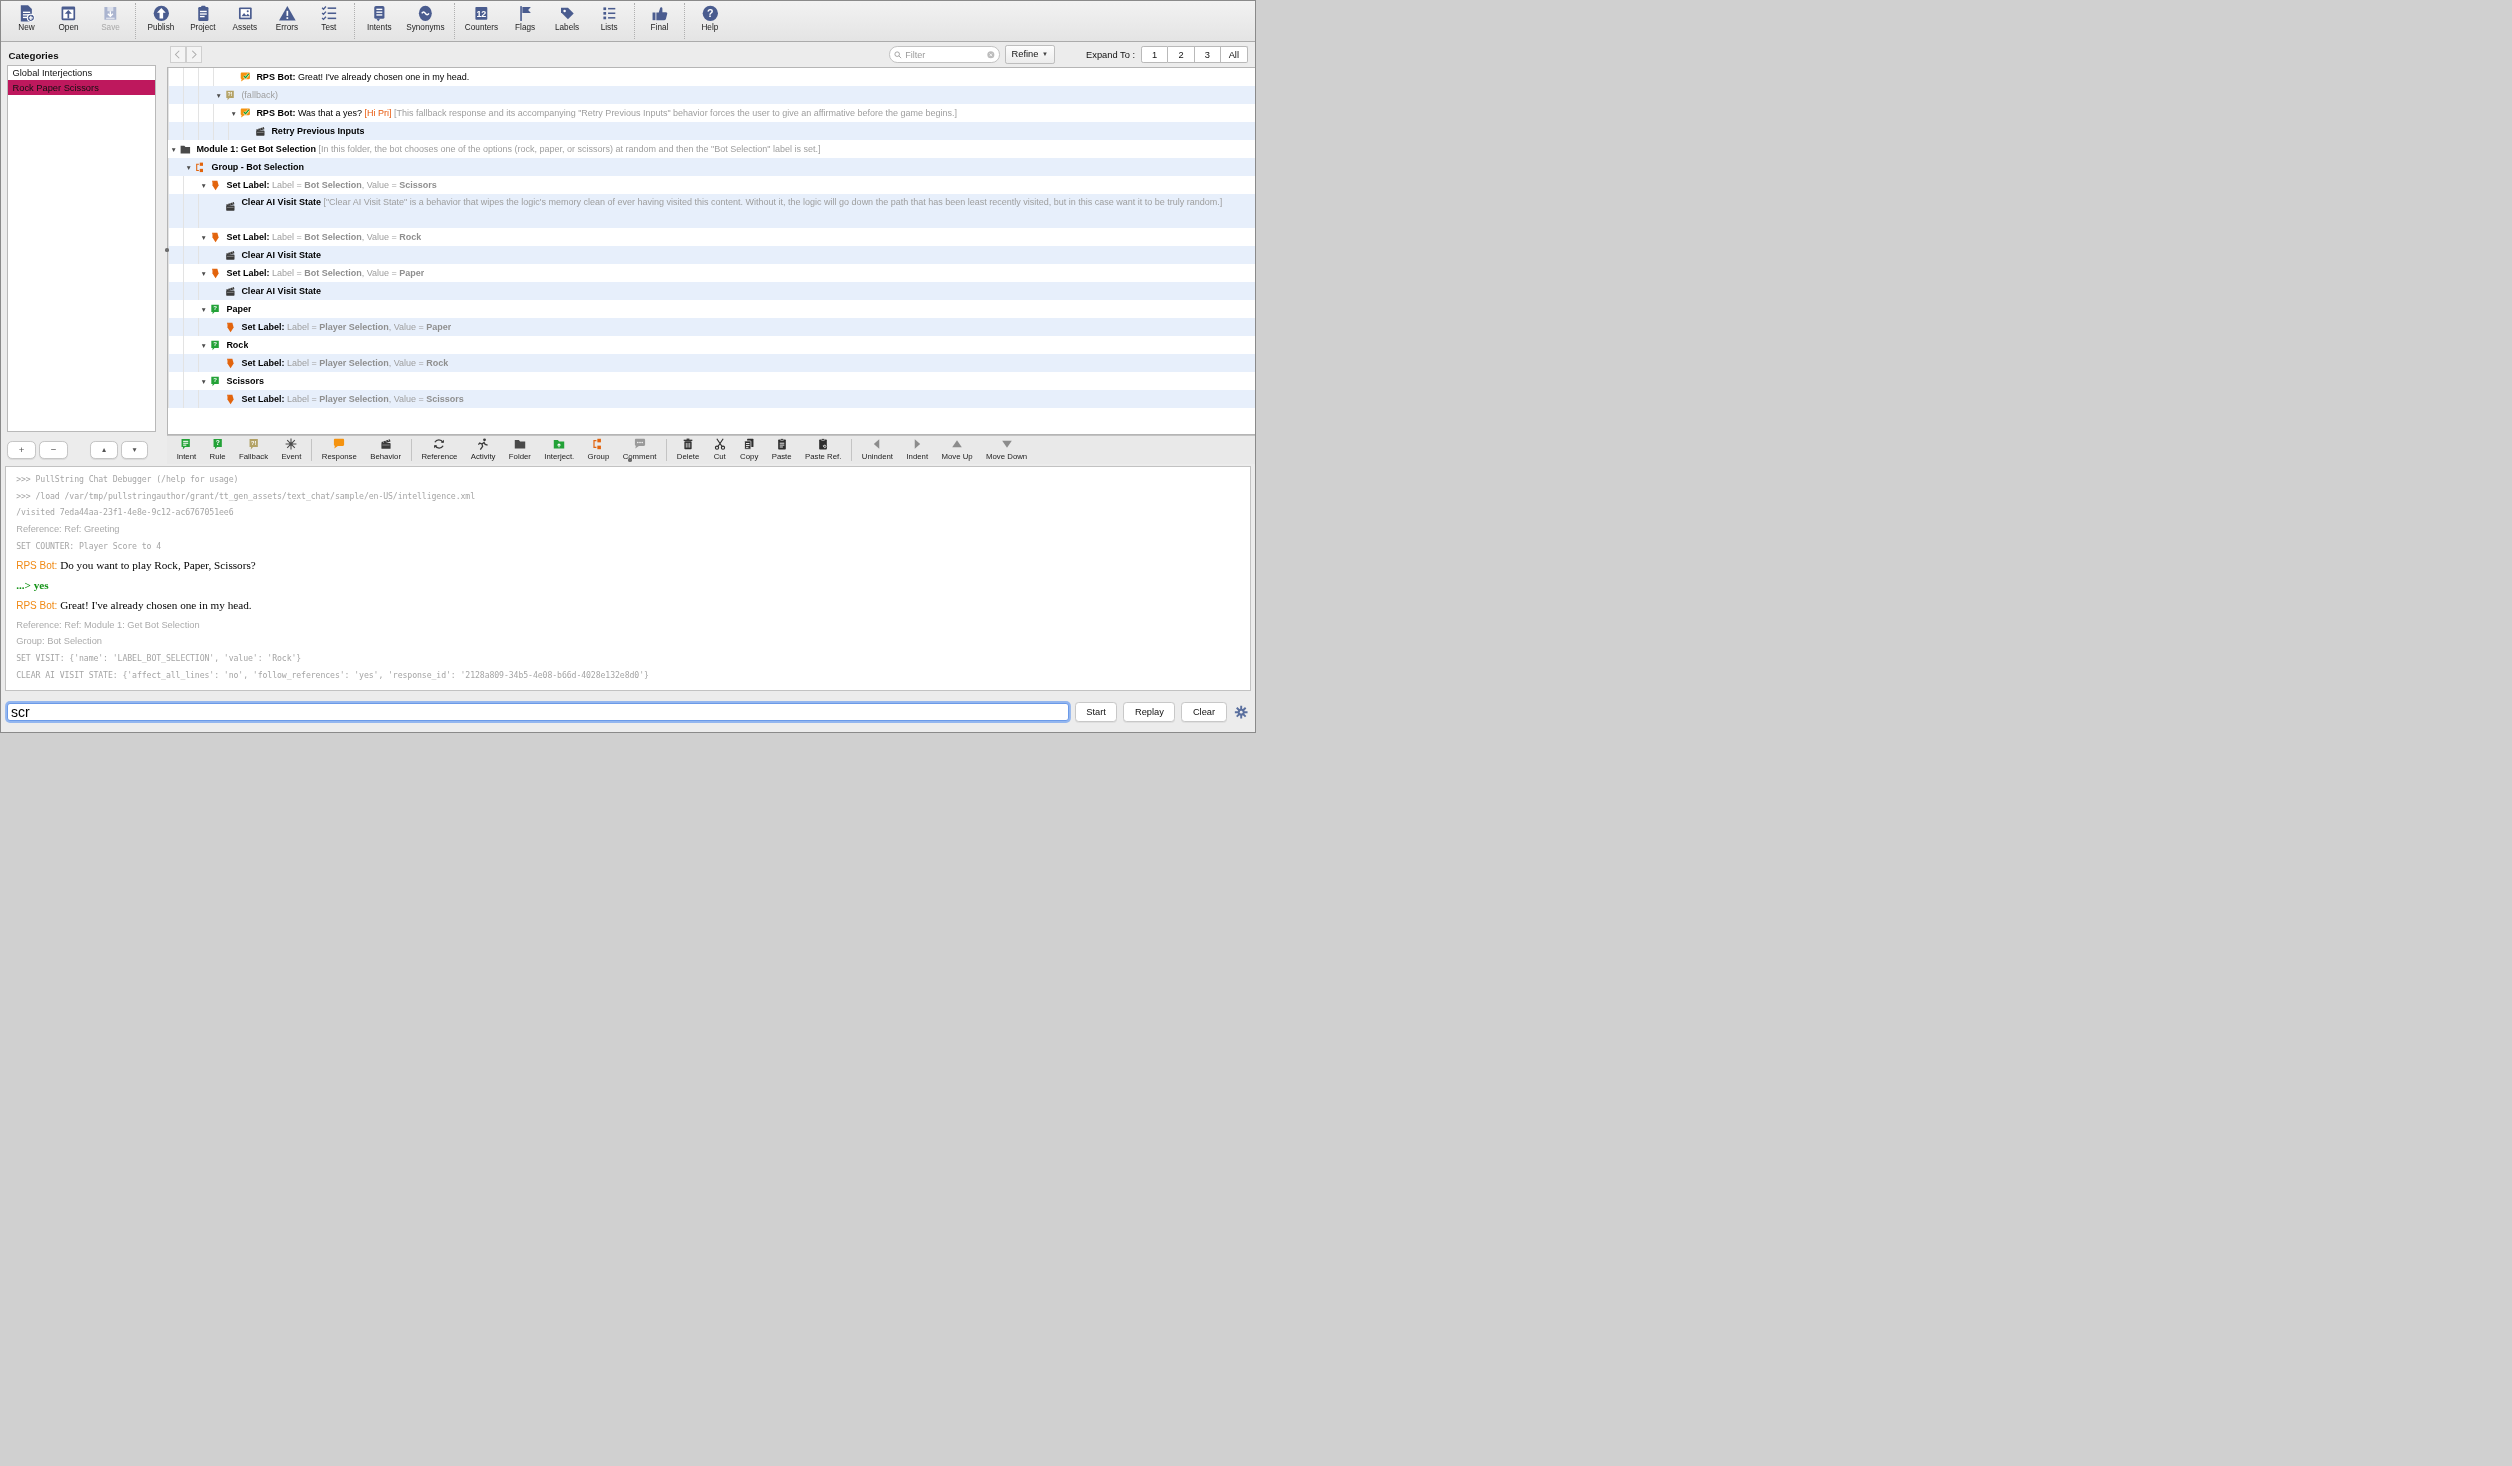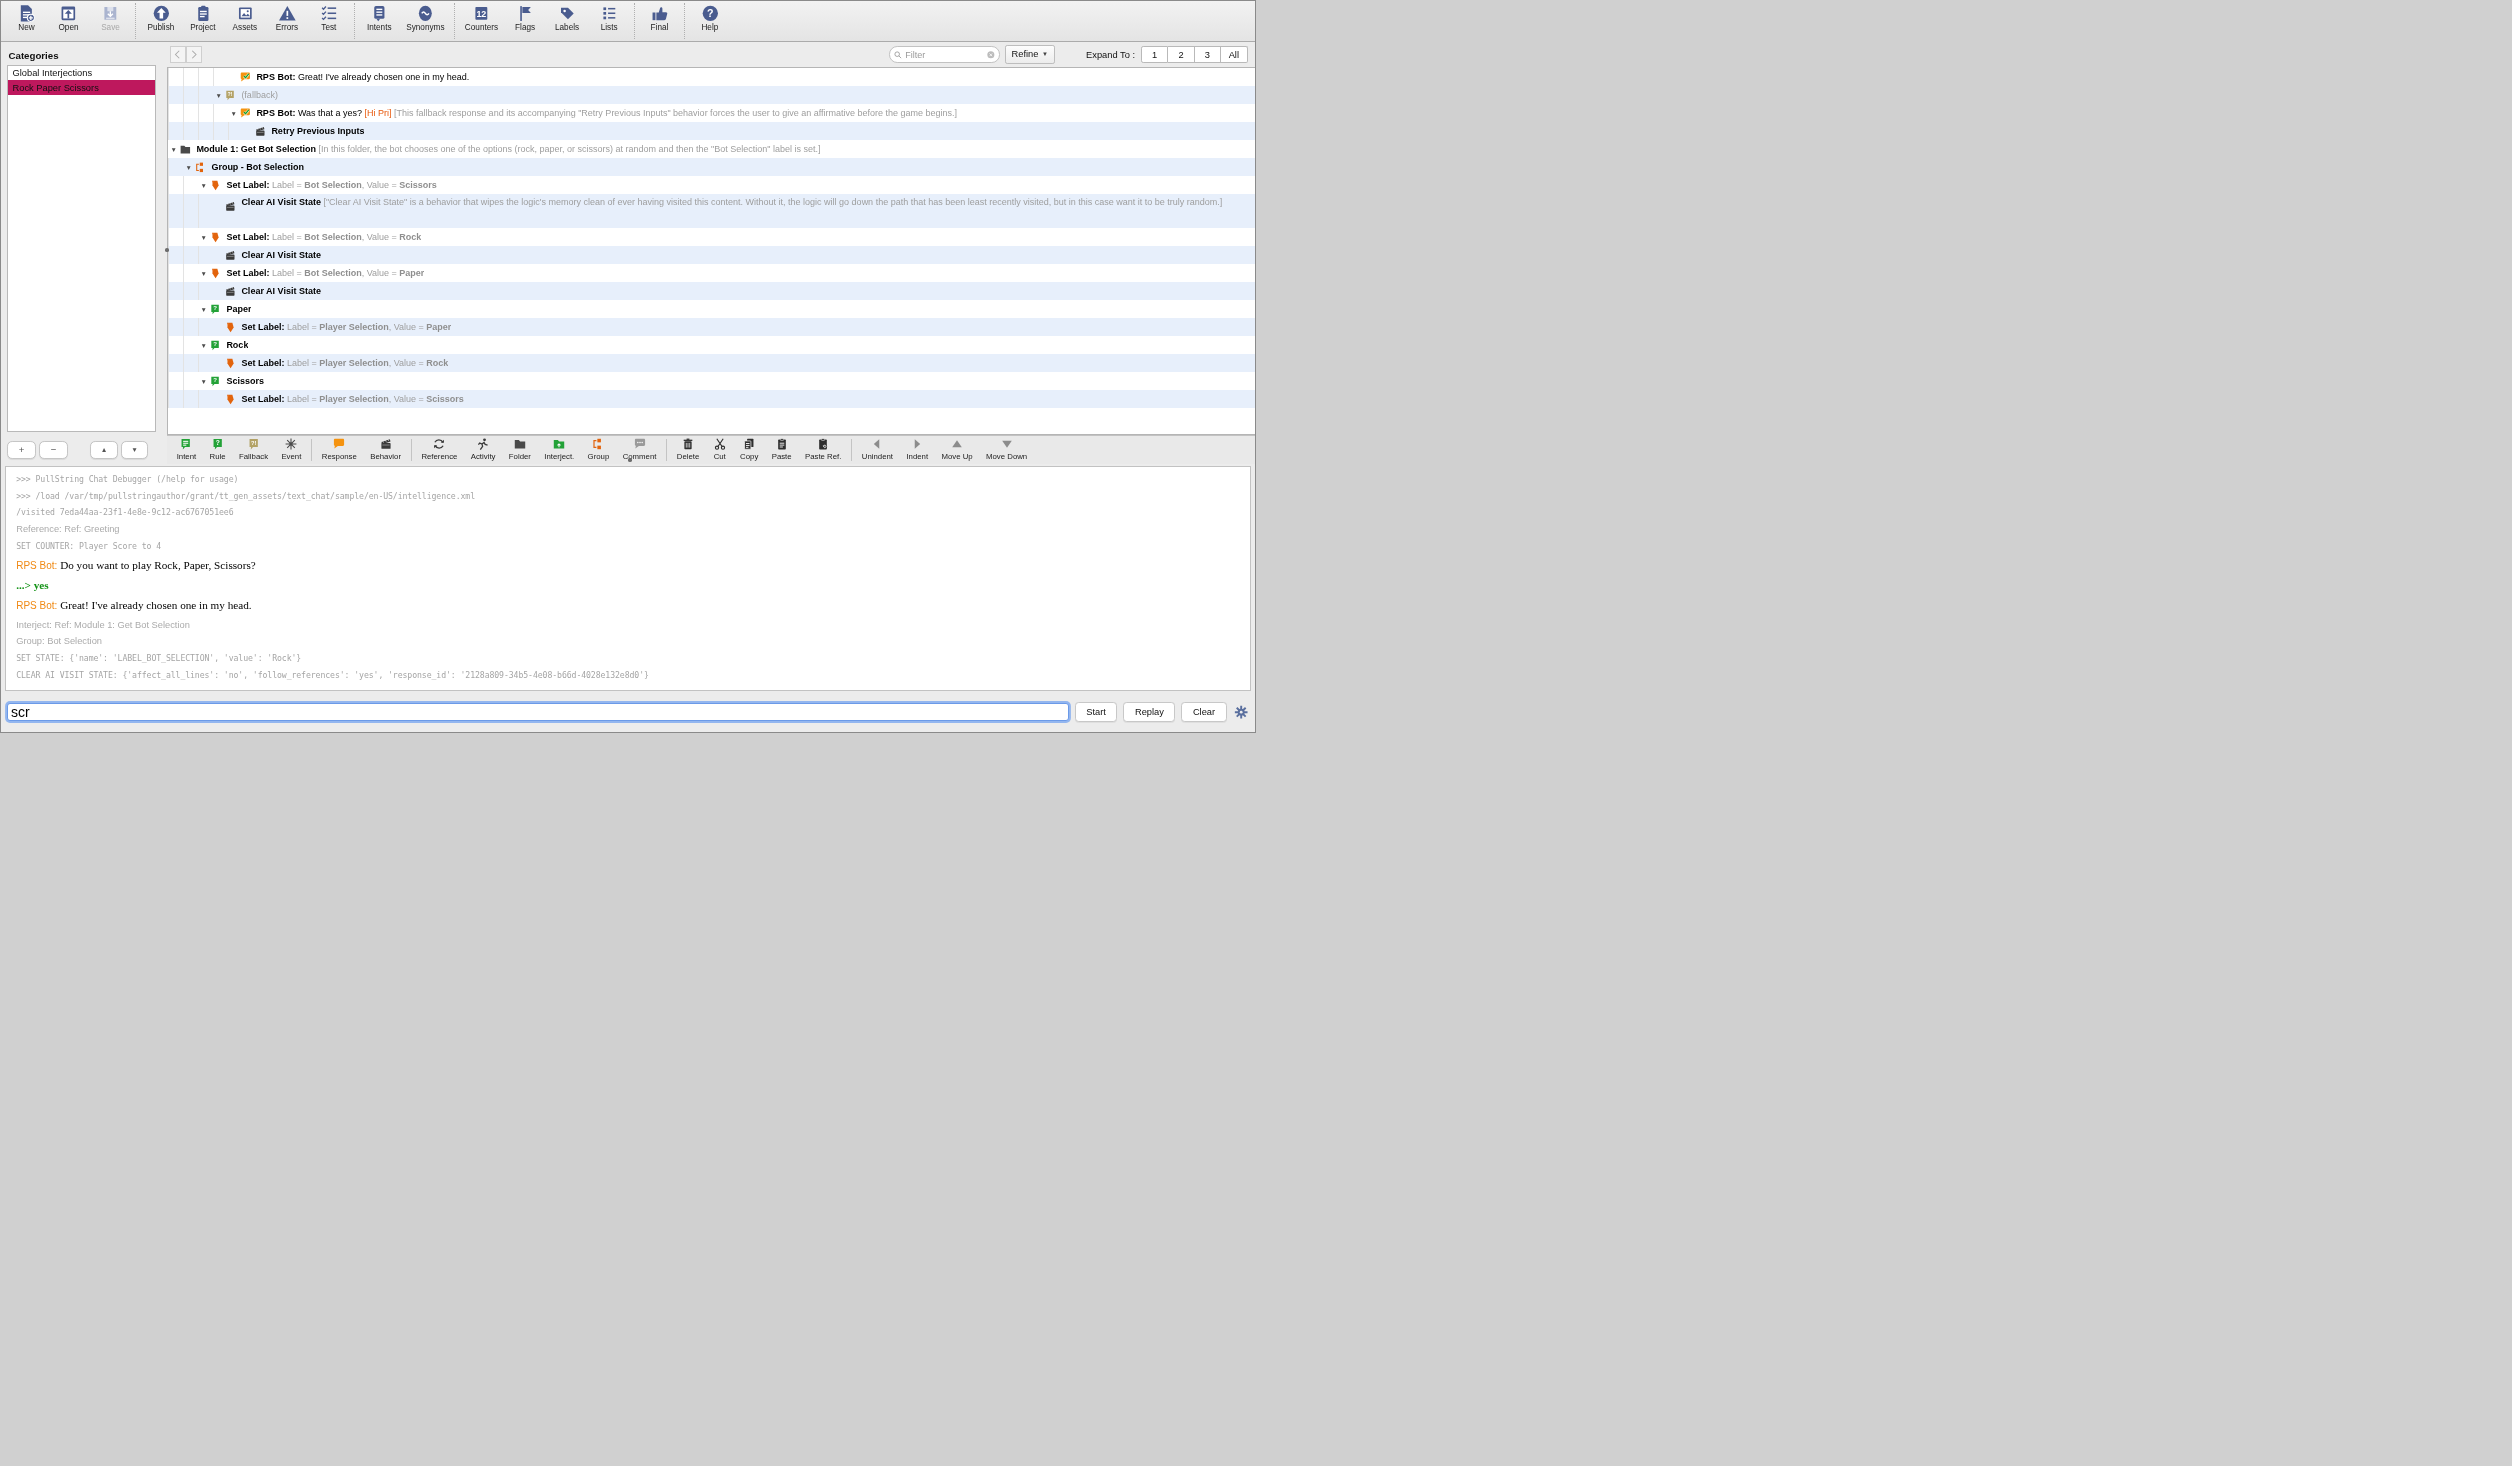--- a/index.html
+++ b/index.html
@@ -789,23 +789,23 @@
 
   <div class="console" id="consolePanel">
       <div class="cl cl-mono">&gt;&gt;&gt; PullString Chat Debugger (/help for usage)</div>
       <div class="cl cl-mono">&gt;&gt;&gt; /load /var/tmp/pullstringauthor/grant/tt_gen_assets/text_chat/sample/en-US/intelligence.xml</div>
       <div class="cl cl-mono">/visited 7eda44aa-23f1-4e8e-9c12-ac6767051ee6</div>
       <div class="cl cl-meta">Reference: Ref: Greeting</div>
       <div class="cl cl-mono">SET COUNTER: Player Score to 4</div>
       <div class="cl cl-bot"><span class="bp">RPS Bot:</span> Do you want to play Rock, Paper, Scissors?</div>
       <div class="cl cl-user">...&gt; yes</div>
       <div class="cl cl-bot"><span class="bp">RPS Bot:</span> Great! I've already chosen one in my head.</div>
-      <div class="cl cl-meta">Interject: Ref: Module 1: Get Bot Selection</div>
+      <div class="cl cl-meta">Reference: Ref: Module 1: Get Bot Selection</div>
       <div class="cl cl-meta">Group: Bot Selection</div>
-      <div class="cl cl-mono">SET STATE: {'name': 'LABEL_BOT_SELECTION', 'value': 'Rock'}</div>
+      <div class="cl cl-mono">SET VISIT: {'name': 'LABEL_BOT_SELECTION', 'value': 'Rock'}</div>
       <div class="cl cl-mono">CLEAR AI VISIT STATE: {'affect_all_lines': 'no', 'follow_references': 'yes', 'response_id': '2128a809-34b5-4e08-b66d-4028e132e8d0'}</div>
     </div>
 
   <div class="input-row">
     <input class="chat-input" value="scr" style="">
     <div class="cbtn">Start</div>
     <div class="cbtn">Replay</div>
     <div class="cbtn">Clear</div>
     <div class="gearbtn">
       <svg viewBox="0 0 22 22">

